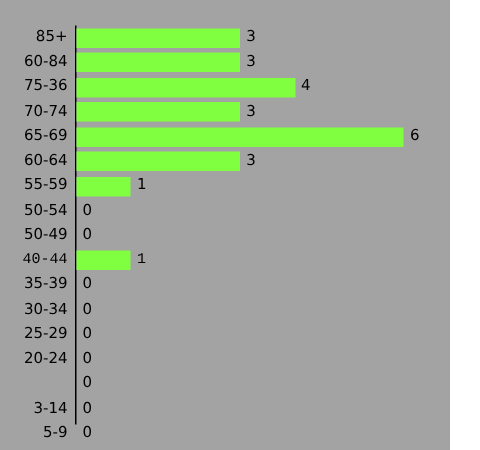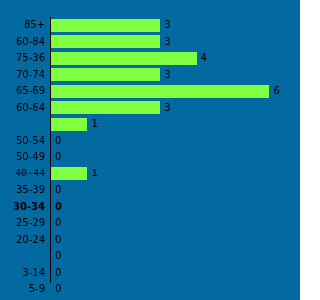--- a/index.html
+++ b/index.html
@@ -11,21 +11,21 @@
     height: 300px;
     background: #ffffff;
     font-family: "DejaVu Sans", sans-serif;
     overflow: hidden;
   }
 
   #chart-root {
     position: relative;
     width: 300px;
     height: 300px;
-    background: #0369a1;
+    background: #a3a3a3;
   }
 
   
   #axis-line {
     position: absolute;
     left: 50px;
     top: 17px;
     width: 1px;
     height: 266px;
     background: #000000;
@@ -102,41 +102,42 @@
         <div class="cat-label">65-69</div>
         <div class="bar" style="width: 218.4px; height: 13px; background: rgb(128, 255, 64);"></div>
         <div class="value-label" style="left: 273.4px;">6</div>
       </div>
       <div class="row" style="top: 99.5px;">
         <div class="cat-label">60-64</div>
         <div class="bar" style="width: 109.2px; height: 13px; background: rgb(128, 255, 64);"></div>
         <div class="value-label" style="left: 164.2px;">3</div>
       </div>
       <div class="row" style="top: 116px;">
+        <div class="cat-label">55-59</div>
         <div class="bar" style="width: 36.4px; height: 13px; background: rgb(128, 255, 64);"></div>
         <div class="value-label" style="left: 91.4px;">1</div>
       </div>
       <div class="row" style="top: 132.5px;">
         <div class="cat-label">50-54</div>
         <div class="value-label" style="left: 55px;">0</div>
       </div>
       <div class="row" style="top: 149px;">
         <div class="cat-label">50-49</div>
         <div class="value-label" style="left: 55px;">0</div>
       </div>
       <div class="row" style="top: 165.5px; font-family: Liberation Mono, monospace;">
         <div class="cat-label">40-44</div>
         <div class="bar" style="width: 36.4px; height: 13px; background: rgb(128, 255, 64);"></div>
         <div class="value-label" style="left: 91.4px;">1</div>
       </div>
       <div class="row" style="top: 182px; padding-left: 45px;">
         <div class="cat-label">35-39</div>
         <div class="value-label" style="left: 55px;">0</div>
       </div>
-      <div class="row" style="top: 198.5px; font-weight: bold;">
+      <div class="row" style="top: 198.5px;">
         <div class="cat-label">30-34</div>
         <div class="value-label" style="left: 55px;">0</div>
       </div>
       <div class="row" style="top: 215px;">
         <div class="cat-label">25-29</div>
         <div class="value-label" style="left: 55px;">0</div>
       </div>
       <div class="row" style="top: 231.5px;">
         <div class="cat-label">20-24</div>
         <div class="value-label" style="left: 55px;">0</div>

